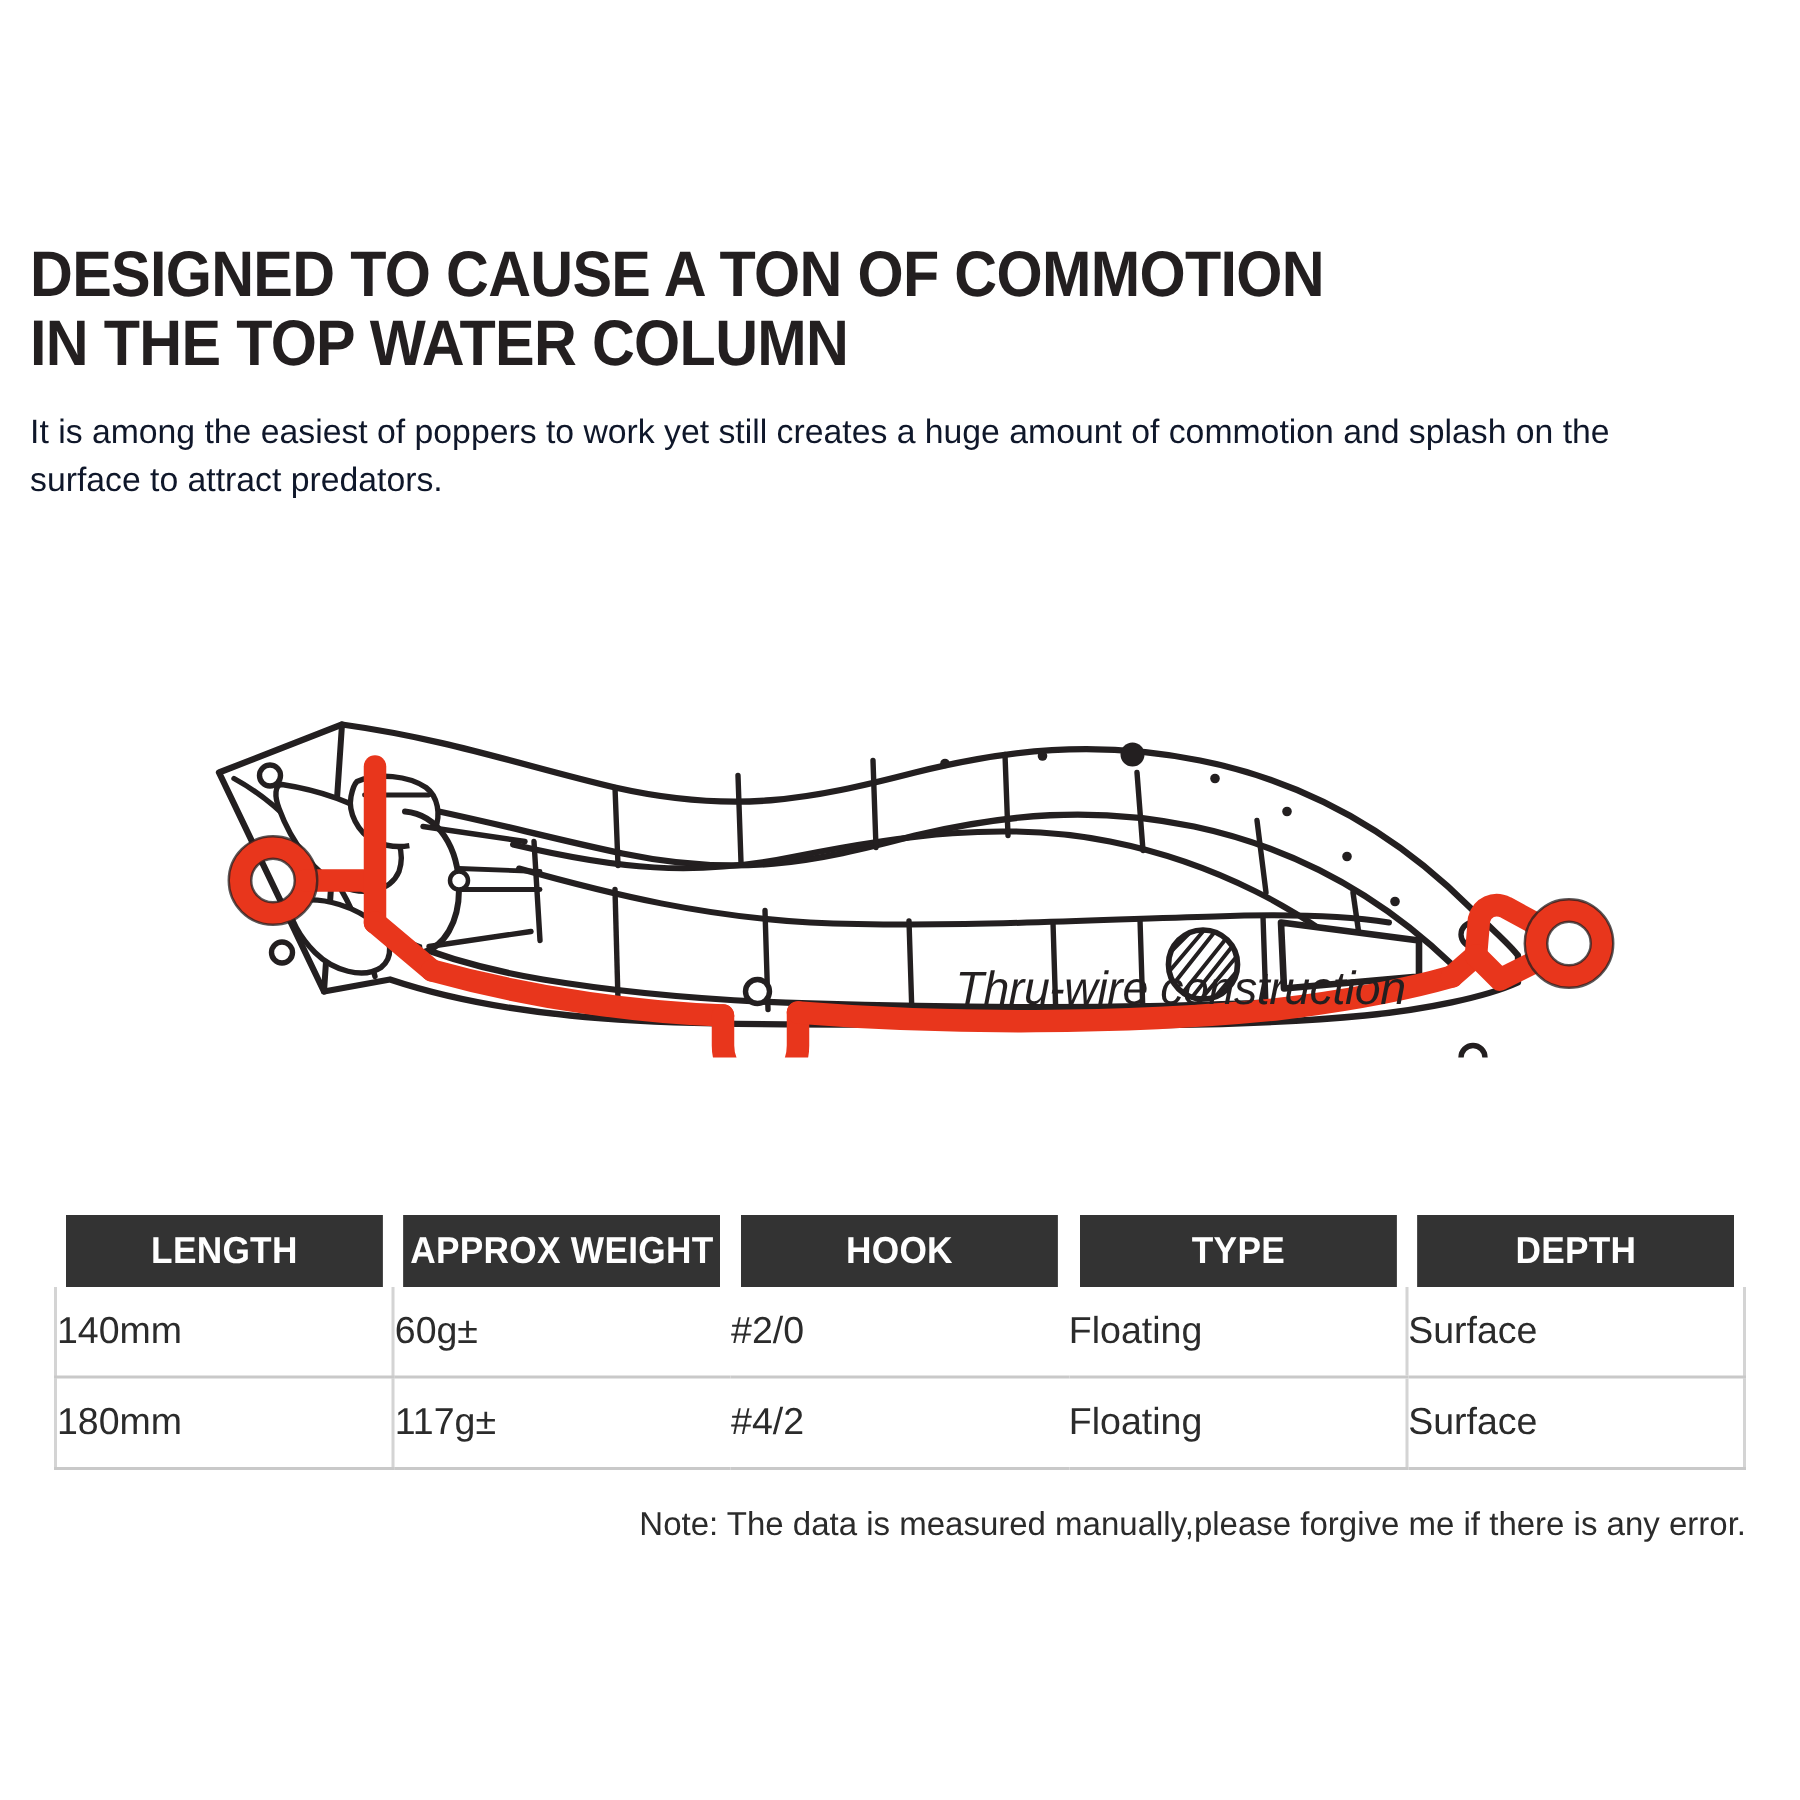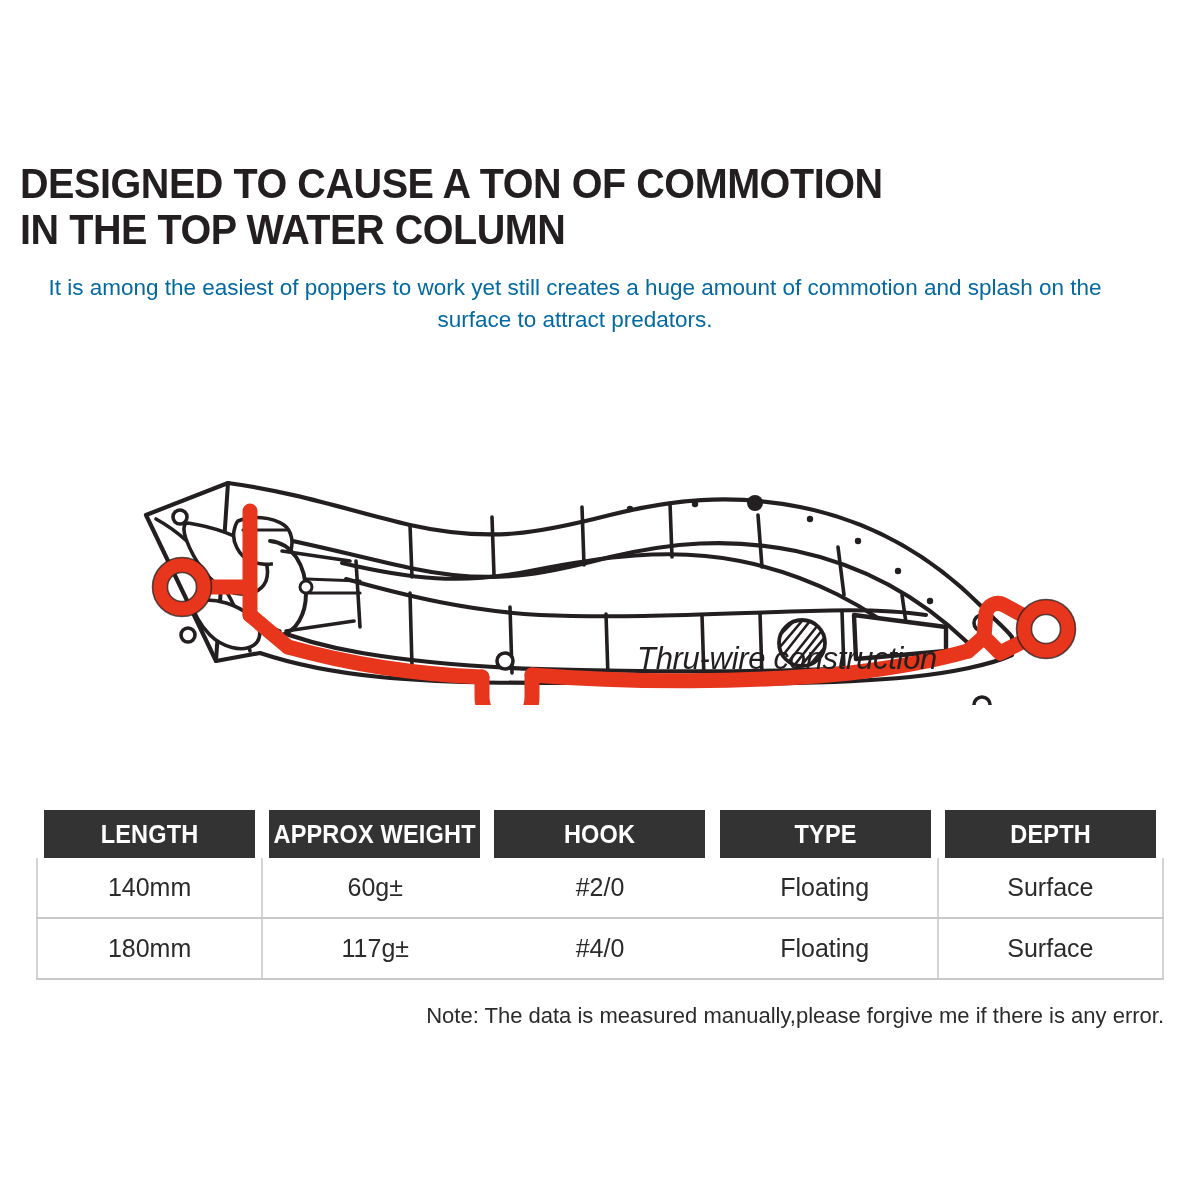--- a/index.html
+++ b/index.html
@@ -30,28 +30,27 @@
     font-size: 43px;
     line-height: 46px;
     letter-spacing: -0.5px;
     color: #231f20;
     margin: 0;
     transform: scaleX(0.92);
     transform-origin: left top;
     white-space: pre-line;
   }
   .subhead {
-    margin: 16px;
+    margin: 0;
     margin-top: 20px;
     font-size: 22.5px;
     line-height: 32px;
-    color: #0369a1;
+    color: #0f172a;
     font-weight: normal;
     max-width: 1105px;
-    text-align: center;
   }
 
   
   .illustration {
     position: absolute;
     left: 110px;
     top: 415px;
     width: 990px;
     height: 290px;
   }
@@ -94,21 +93,21 @@
     height: 48px;
     padding: 0;
     text-align: center;
     vertical-align: middle;
     transform: scaleX(0.94);
     border: none;
   }
   table.spec tbody td {
     height: 59px;
     padding: 0;
-    text-align: center;
+    text-align: left;
     vertical-align: middle;
     font-size: 25px;
     color: #2b2b2b;
     background: #ffffff;
     border-bottom: 2px solid #c9c9c9;
     border-left: 2px solid #d4d4d4;
     border-right: 2px solid #d4d4d4;
   }
   table.spec tbody td:not(:first-child):not(:last-child) {
     border-left: none;
@@ -319,21 +318,21 @@
       <tr>
         <td>140mm</td>
         <td>60g±</td>
         <td>#2/0</td>
         <td>Floating</td>
         <td>Surface</td>
       </tr>
       <tr>
         <td>180mm</td>
         <td>117g±</td>
-        <td>#4/0</td>
+        <td>#4/2</td>
         <td>Floating</td>
         <td>Surface</td>
       </tr>
     </tbody>
   </table>
 </div>
 
 <div class="note">Note: The data is measured manually,please forgive me if there is any error.</div>
 
 </body></html>

